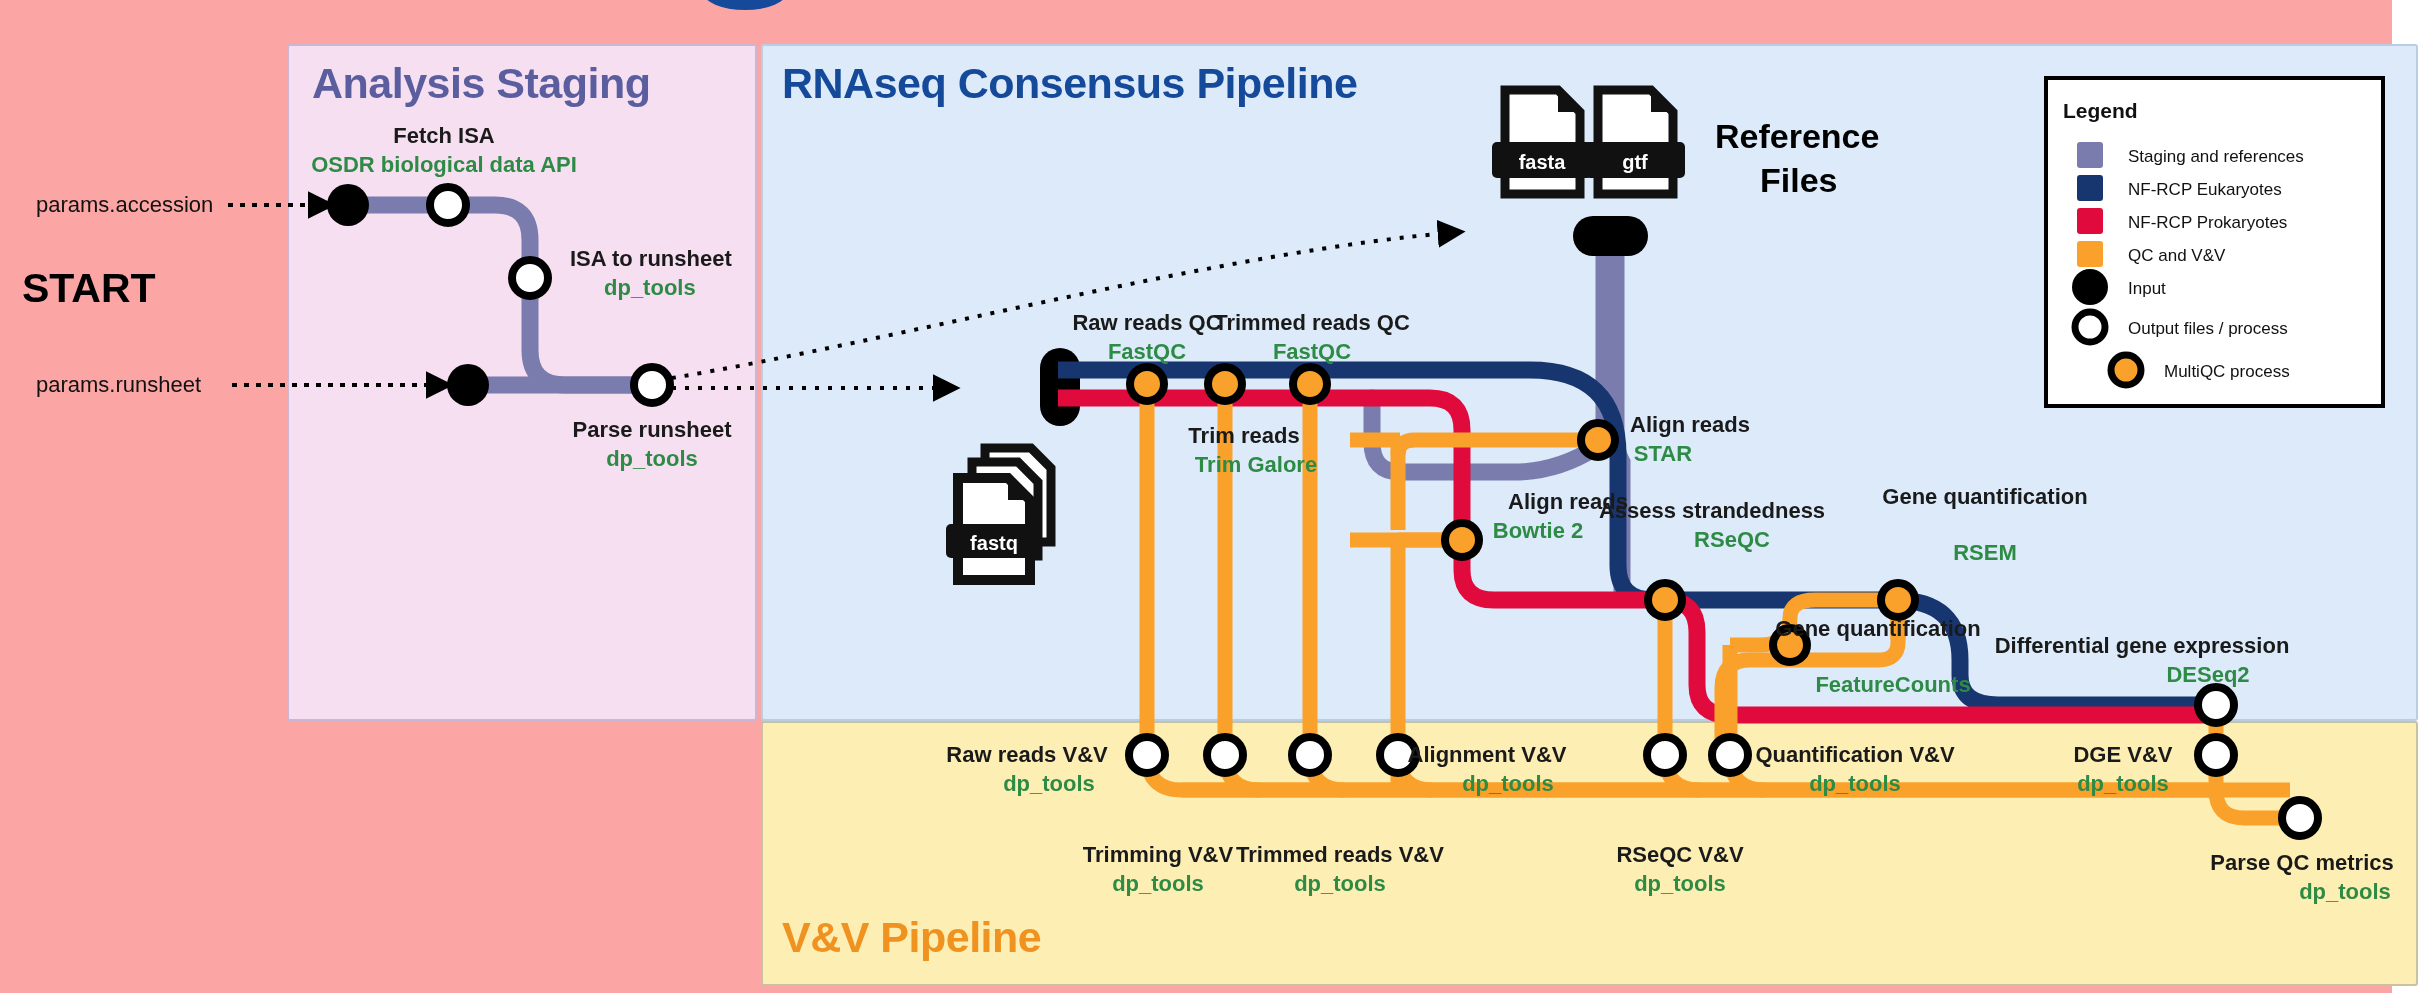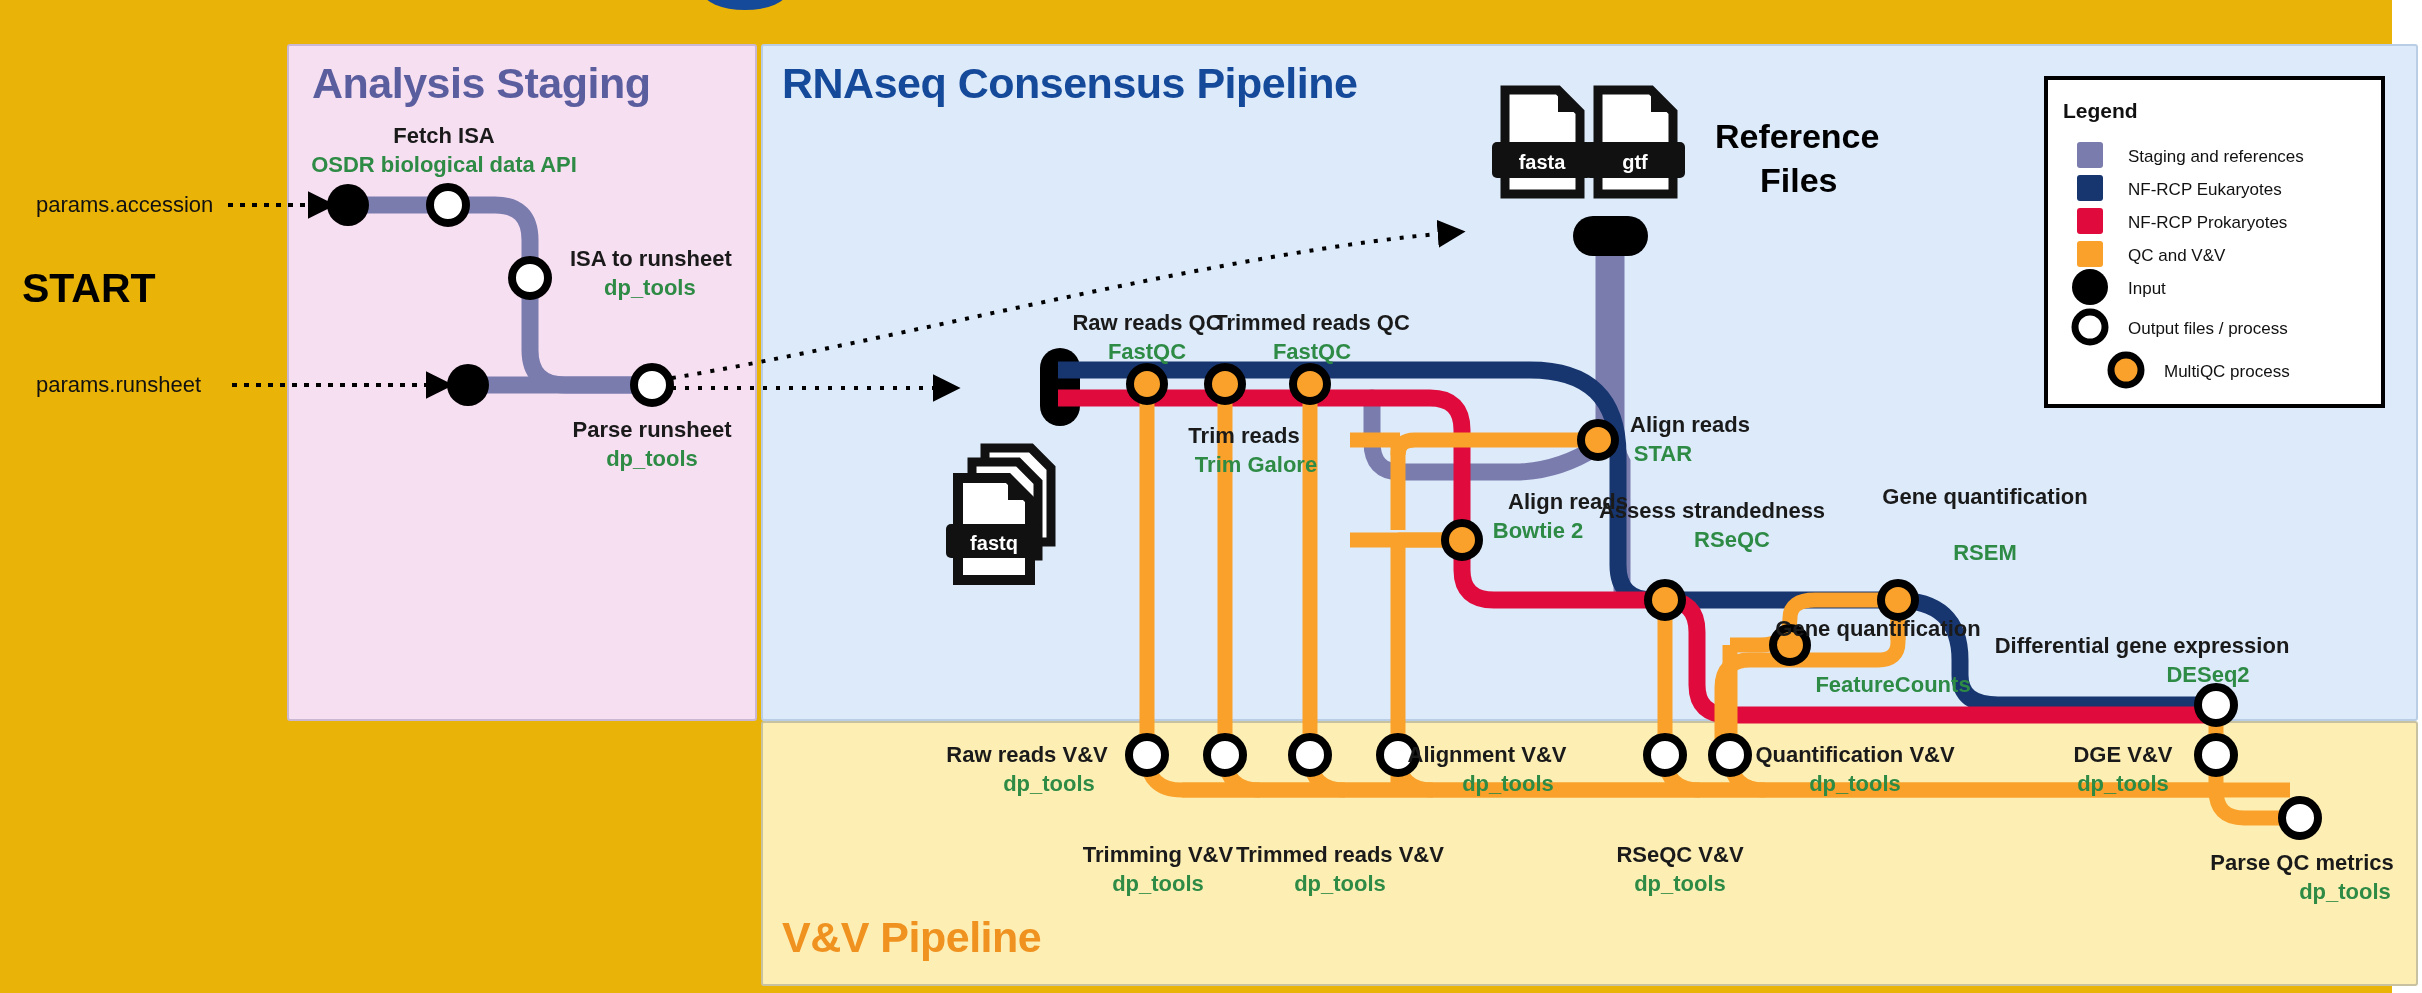--- a/index.html
+++ b/index.html
@@ -1,18 +1,18 @@
 <!DOCTYPE html>
 <html><head>
 <meta charset="utf-8">
 <title>RNAseq Consensus Pipeline</title>
 <style>
   html,body{margin:0;padding:0;background:#ffffff;}
   body{width:2422px;height:993px;font-family:"Liberation Sans",sans-serif;overflow:hidden;}
-  #stage{position:relative;width:2392px;height:993px;background:#eab308;}
+  #stage{position:relative;width:2392px;height:993px;background:#fca5a5;}
   svg#diagram{position:absolute;left:0;top:0;width:2422px;height:993px;}
   .panel-title{font-weight:bold;letter-spacing:-0.5px;}
   .ttl-staging{font-size:43px;fill:#5b5e9e;}
   .ttl-rnaseq{font-size:43px;fill:#15499a;}
   .ttl-vv{font-size:43px;fill:#ef9220;}
   .start-lbl{font-size:41px;font-weight:bold;fill:#000;}
   .param-lbl{font-size:22px;fill:#111;}
   .node-name{font-size:22px;font-weight:bold;fill:#1a1a1a;}
   .node-tool{font-size:22px;font-weight:bold;fill:#2e8b45;}
   .reffiles{font-size:34px;font-weight:bold;fill:#000;}

